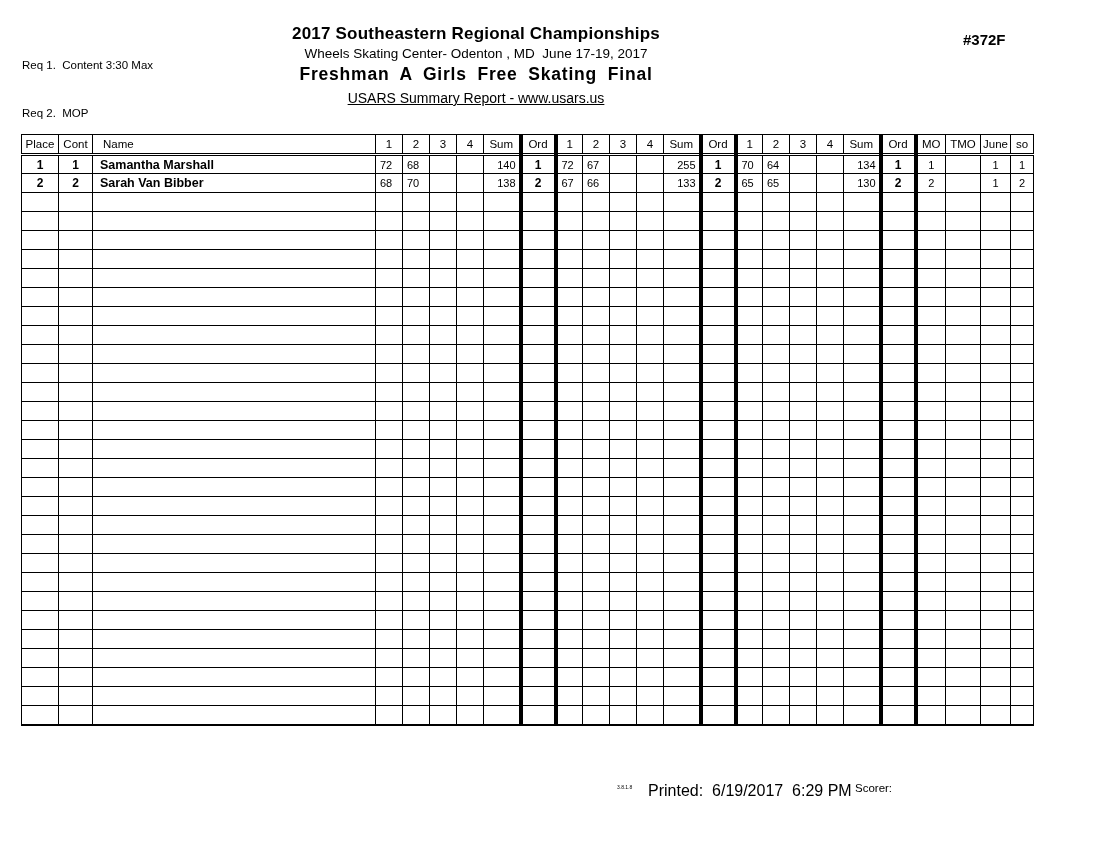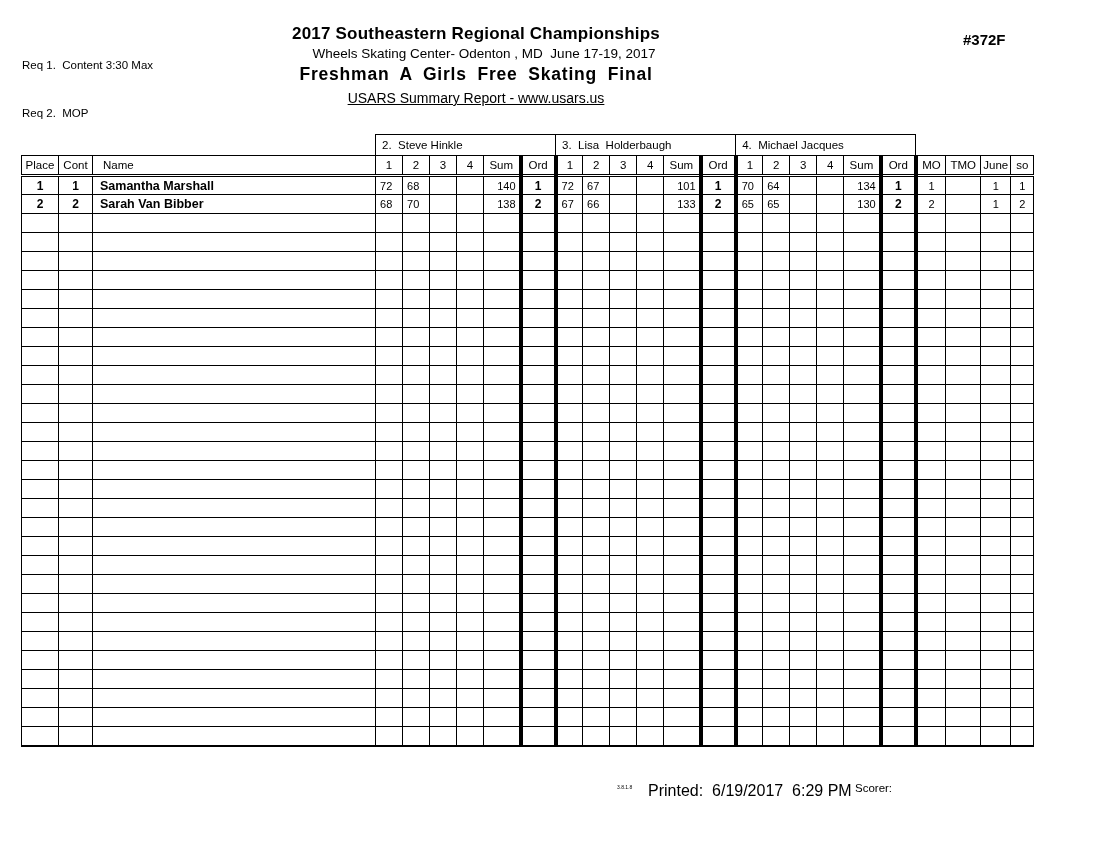--- a/index.html
+++ b/index.html
@@ -9,21 +9,21 @@
     background: #ffffff; color: #000000;
     font-family: "Liberation Sans", "DejaVu Sans", sans-serif;
     position: relative; overflow: hidden;
   }
   .req-block {
     position: absolute; left: 22px; top: 25px;
     font-size: 11.5px; line-height: 16px; white-space: pre;
   }
   .title-line { position: absolute; left: 0; width: 952px; text-align: center; white-space: pre; }
   .t1 { top: 24px; font-size: 17px; font-weight: bold; letter-spacing: 0.2px; }
-  .t2 { top: 46px; font-size: 13.5px; margin-left: 8px; }
+  .t2 { top: 46px; font-size: 13.5px; }
   .t3 { top: 64px; font-size: 17.5px; font-weight: bold; letter-spacing: 0.8px; word-spacing: 5px; }
   .t4 { top: 90px; font-size: 14px; text-decoration: underline; }
   .event-num {
     position: absolute; left: 963px; top: 31px;
     font-size: 15px; font-weight: bold;
   }
   table.score-table {
     position: absolute; left: 21px; top: 134px;
     width: 1012px; border-collapse: collapse; table-layout: fixed;
   }
@@ -88,27 +88,20 @@
       <col style="width:27px">
       <col style="width:27px">
       <col style="width:37px">
       <col style="width:35px">
     <col style="width:30px">
       <col style="width:35px">
       <col style="width:30px">
       <col style="width:23px">
   </colgroup>
   <thead>
-    <tr class="judge-row">
-      <td class="corner" colspan="3"></td>
-      <td class="judge-box" colspan="6">2.  Steve Hinkle</td>
-      <td class="judge-box" colspan="6">3.  Lisa  Holderbaugh</td>
-      <td class="judge-box" colspan="6">4.  Michael Jacques</td>
-      <td class="corner" colspan="4"></td>
-    </tr>
     <tr class="col-hdr">
       <th>Place</th>
       <th>Cont</th>
       <th class="h-name">Name</th>
 
       <th>1</th>
       <th>2</th>
       <th>3</th>
       <th>4</th>
       <th>Sum</th>
@@ -142,21 +135,21 @@
         <td class="c-score">72</td>
         <td class="c-score">68</td>
         <td class="c-score"></td>
         <td class="c-score"></td>
         <td class="c-sum">140</td>
         <td class="c-ord ord-col">1</td>
         <td class="c-score">72</td>
         <td class="c-score">67</td>
         <td class="c-score"></td>
         <td class="c-score"></td>
-        <td class="c-sum">101</td>
+        <td class="c-sum">255</td>
         <td class="c-ord ord-col">1</td>
         <td class="c-score">70</td>
         <td class="c-score">64</td>
         <td class="c-score"></td>
         <td class="c-score"></td>
         <td class="c-sum">134</td>
         <td class="c-ord ord-col">1</td>
         <td class="c-mo">1</td>
         <td class="c-tmo"></td>
         <td class="c-rule">1</td>

